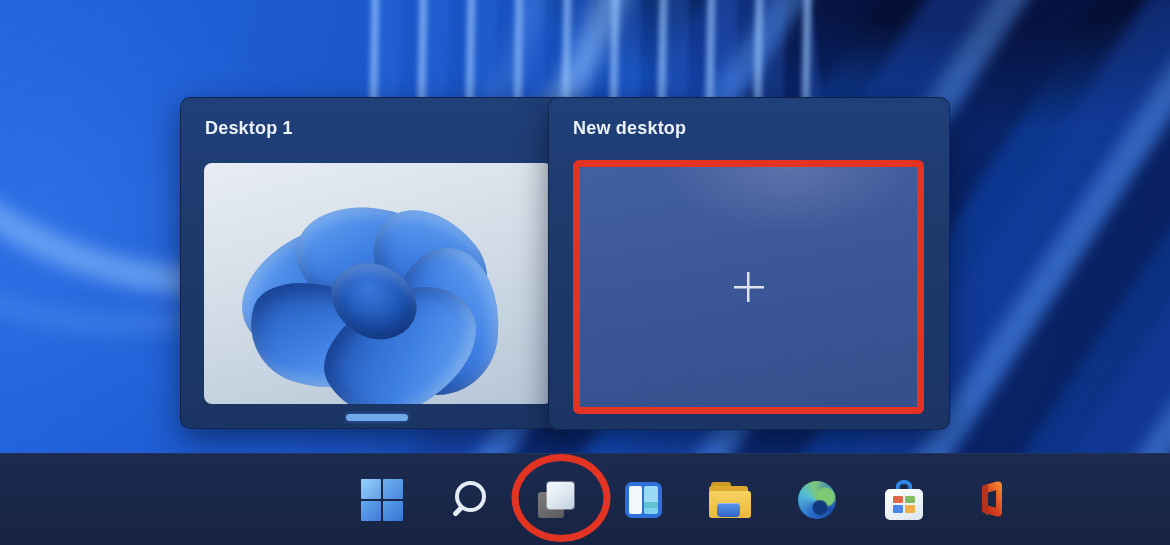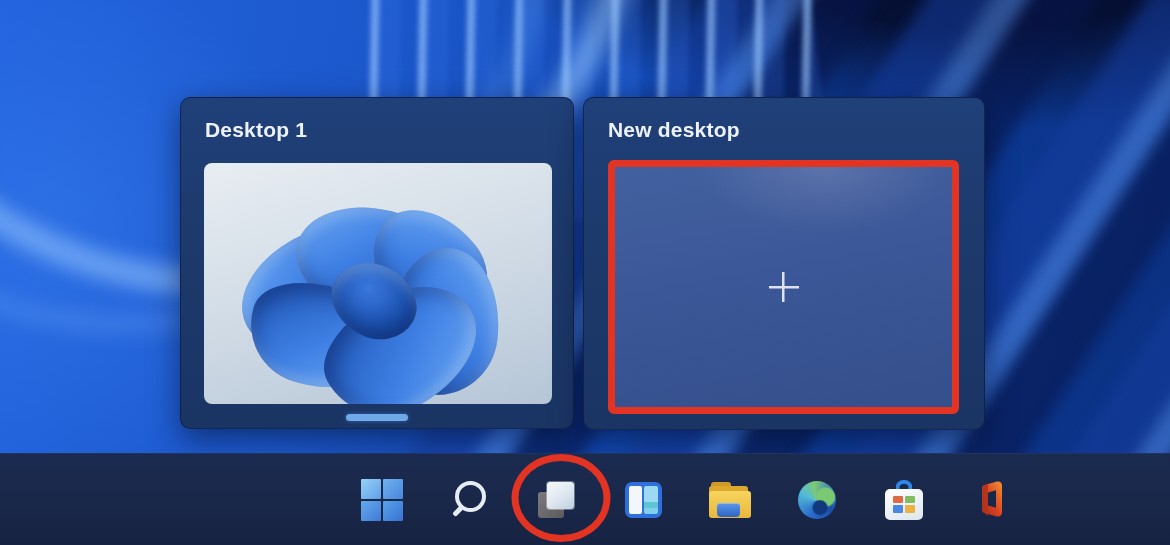--- a/index.html
+++ b/index.html
@@ -22,22 +22,22 @@
     filter:blur(2.5px);opacity:.85;}
   .wp-right{position:absolute;right:-150px;top:-90px;width:800px;height:840px;transform:rotate(33deg);
     background:repeating-linear-gradient(90deg,rgba(9,26,88,0) 0 40px,rgba(22,62,160,.6) 40px 95px,rgba(86,146,242,.55) 95px 125px,rgba(7,22,76,.65) 125px 185px);
     filter:blur(7px);opacity:.92;}
 
   
   .card{position:absolute;top:97px;height:330px;border-radius:10px;
     background:linear-gradient(180deg,#20407a 0%,#1d3a6c 40%,#1a3564 100%);
     border:1px solid rgba(8,18,48,.55);box-shadow:0 10px 30px rgba(2,8,30,.5);}
   .card-1{left:180px;width:392px;}
-  .card-2{left:583px;width:400px;height:331px;}
-  .card-title{position:absolute;left:24px;top:20px;font-size:21px;font-weight:700;
+  .card-2{left:548px;width:400px;height:331px;}
+  .card-title{position:absolute;left:24px;top:20px;font-size:18px;font-weight:700;
     color:#edf2f9;letter-spacing:.2px;}
 
   .thumb{position:absolute;left:23px;top:65px;width:348px;height:241px;border-radius:8px;
     overflow:hidden;background:linear-gradient(165deg,#e8edf2 0%,#d3dde7 45%,#b6c6d7 100%);}
   .petal{position:absolute;background:linear-gradient(140deg,#71acf4 0%,#3f80e4 45%,#1b50b0 100%);
     border-radius:58% 42% 55% 45%/52% 58% 42% 48%;
     box-shadow:inset -7px -9px 20px rgba(10,30,90,.45), inset 5px 6px 12px rgba(190,220,255,.35);}
   .p1{left:34px;top:72px;width:152px;height:110px;transform:rotate(-24deg);}
   .p2{left:92px;top:44px;width:144px;height:104px;transform:rotate(14deg);}
   .p3{left:162px;top:56px;width:130px;height:98px;transform:rotate(52deg);}

